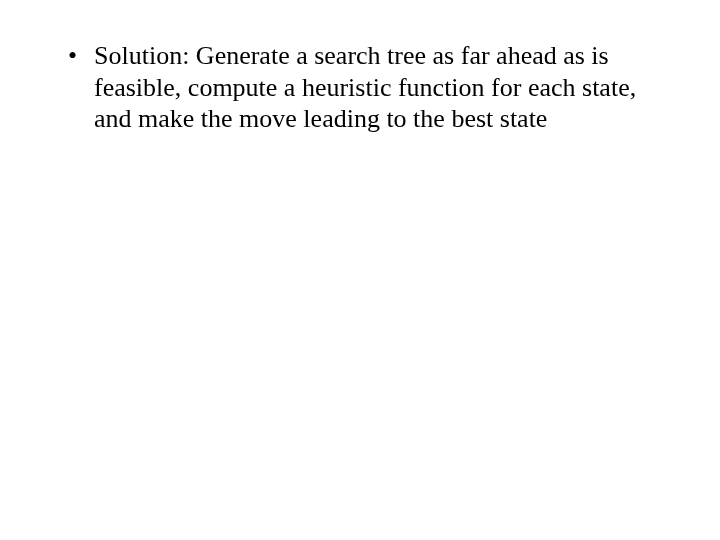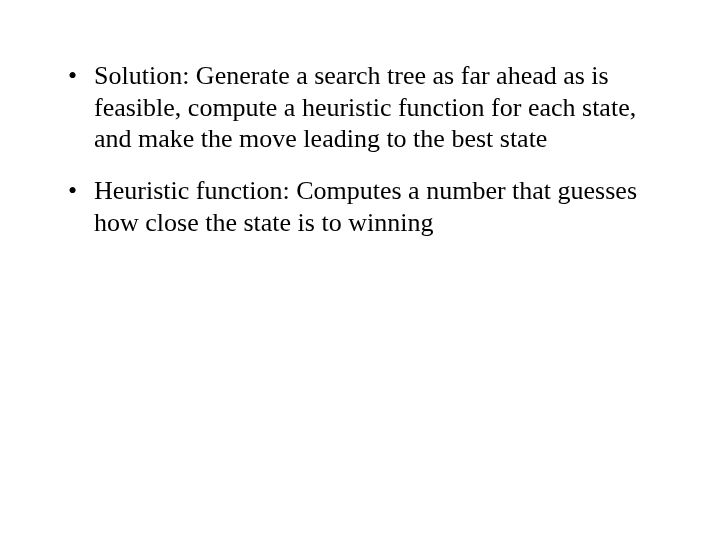--- a/index.html
+++ b/index.html
@@ -32,37 +32,33 @@
   }
   ul {
     list-style: none;
     margin: 0;
     padding: 0;
   }
   li {
     position: relative;
     padding-left: 34px;
     margin-bottom: 6px;
-    margin-top: 20px;
   }
   li::before {
     content: "•";
     position: absolute;
     left: 8px;
     top: 0;
     font-size: 26px;
   }
 </style>
 </head>
 <body>
 
 <div class="slide">
   <div class="body">
     <ul>
       <li>
         <span>Solution:  Generate a search tree as far ahead as is feasible, compute a heuristic function for each state, and make the move leading to the best state</span>
       </li>
-      <li>
-        <span>Heuristic function: Computes a number that guesses how close the state is to winning</span>
-      </li>
     </ul>
   </div>
 </div>
 
 </body></html>

